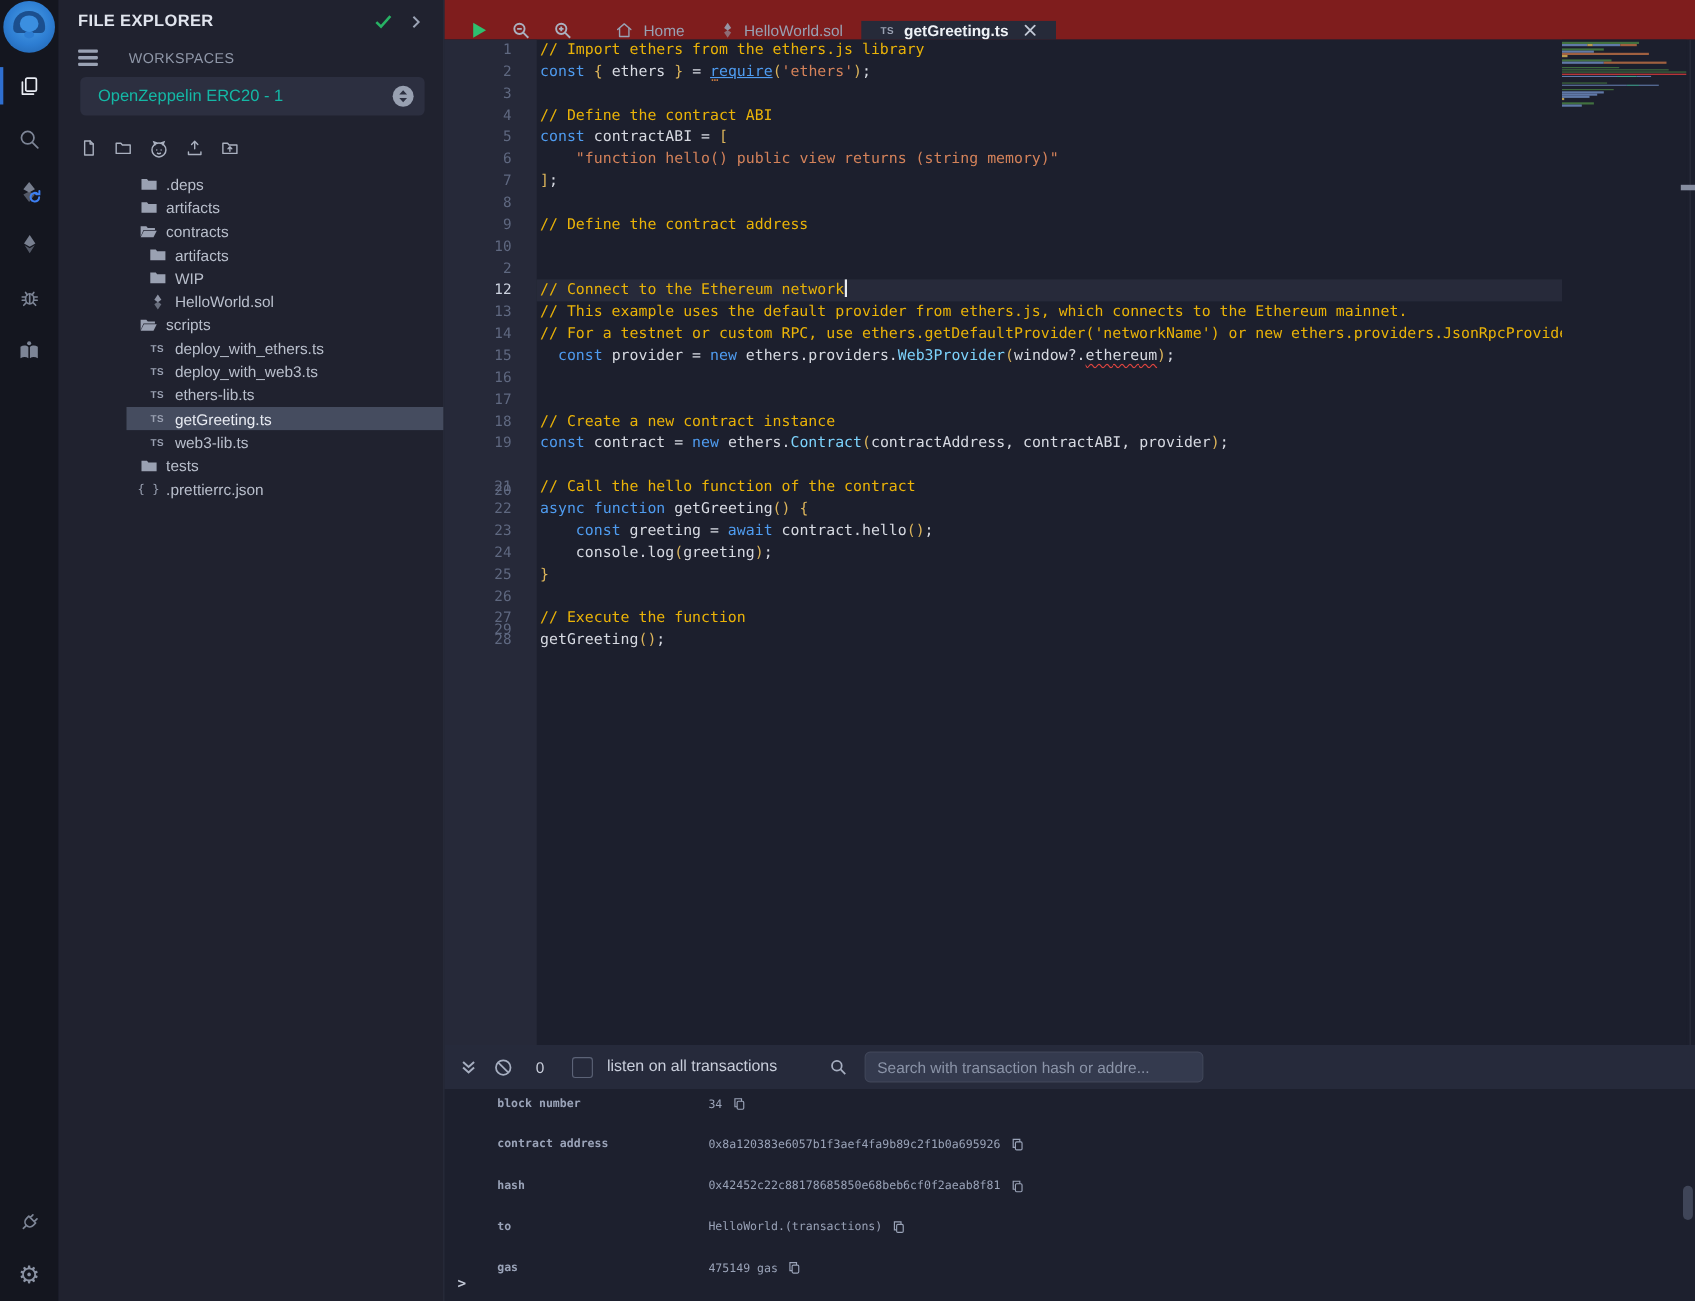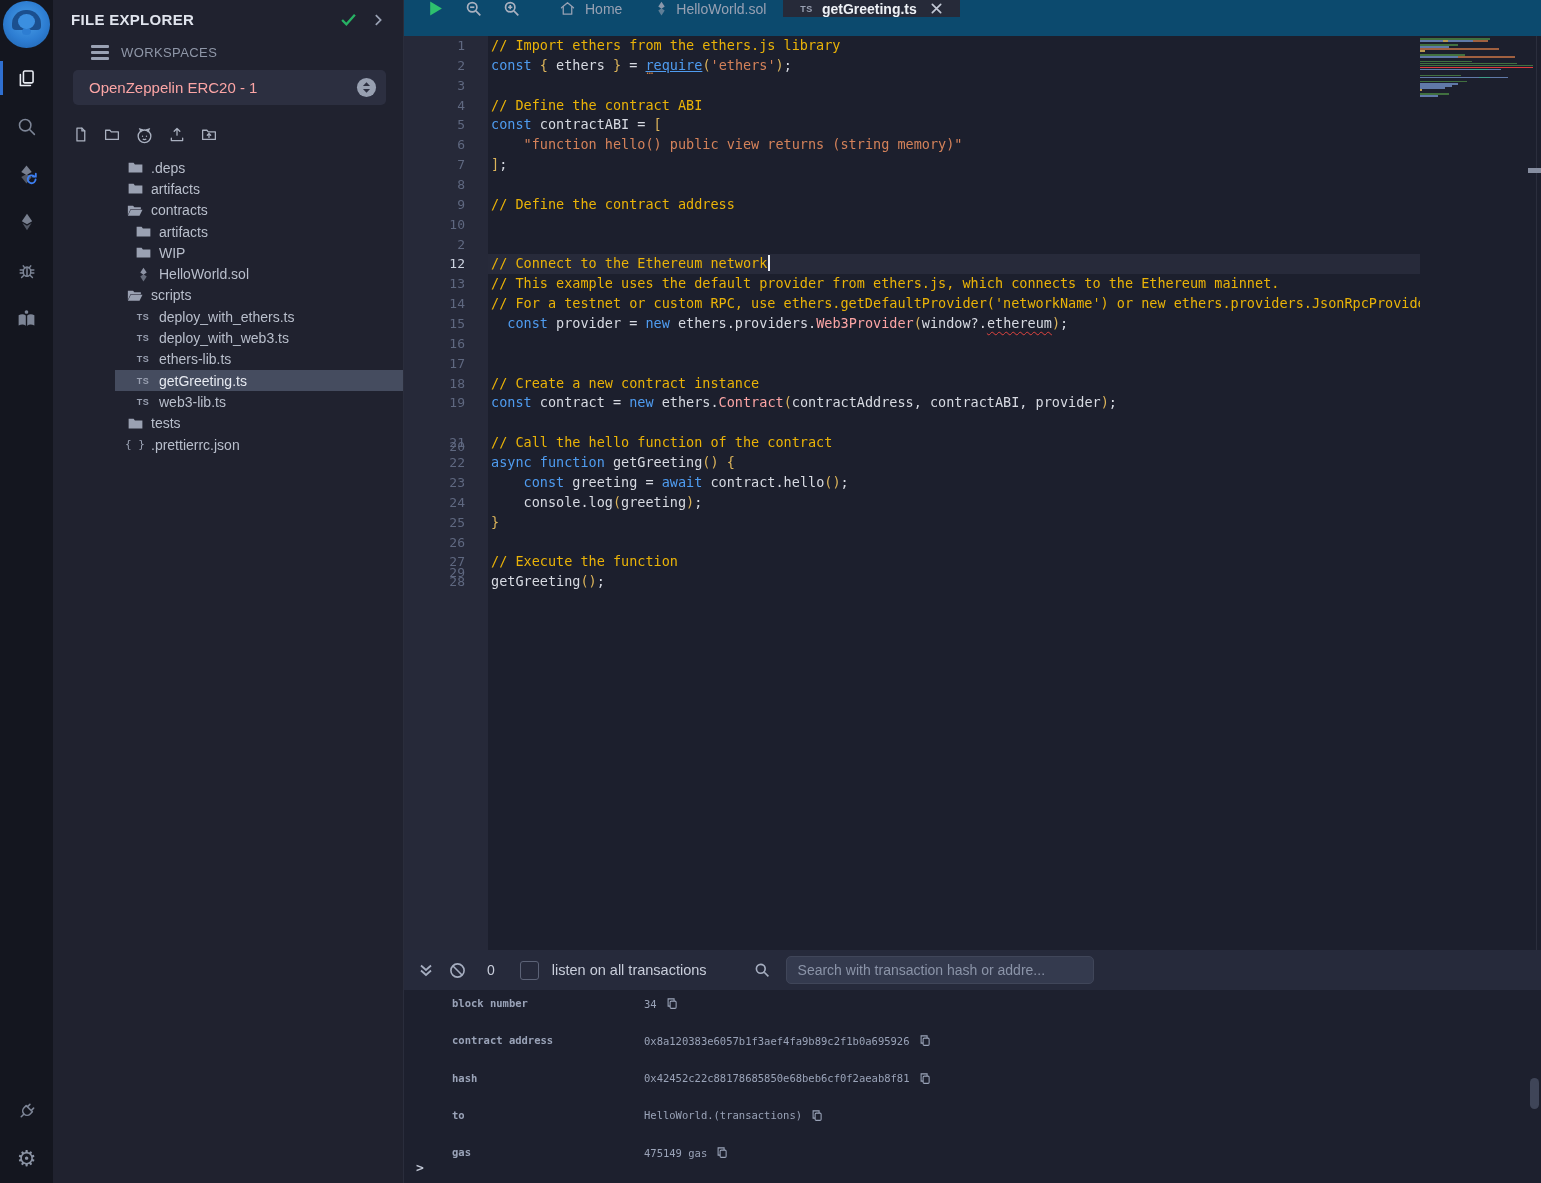--- a/index.html
+++ b/index.html
@@ -22,41 +22,41 @@
   .ab-item.active::before{content:"";position:absolute;left:0;top:7px;bottom:7px;width:3px;background:#2f6fd0;}
   .ab-spacer{flex:1;}
   .gear-glyph{font-size:22px;line-height:1;color:#8b93a4;}
 
   
   .sidebar{position:absolute;left:53px;top:0;width:350px;height:100%;background:#20222f;
     border-right:1px solid #2a2d3c;z-index:4;}
   .sb-header{display:flex;align-items:center;padding:11px 18px 0 18px;}
   .sb-title{flex:1;font-size:15px;font-weight:700;color:#e0e4ed;letter-spacing:.3px;}
   .sb-header .hicon{color:#9aa2b4;margin-left:14px;display:flex;cursor:pointer;}
-  .ws-row{display:flex;align-items:center;gap:12px;padding:17px 18px 0 18px;margin-left:20px;}
+  .ws-row{display:flex;align-items:center;gap:28px;padding:17px 18px 0 18px;}
   .burger{display:flex;flex-direction:column;gap:3.5px;cursor:pointer;}
   .burger i{display:block;width:18px;height:2.4px;background:#9aa2b4;border-radius:1px;}
   .ws-label{font-size:13px;color:#8f97a8;letter-spacing:.4px;}
   .ws-select{margin:10px 17px 0 20px;height:35px;background:#2c2f40;border-radius:5px;
     display:flex;align-items:center;padding:0 9px 0 16px;cursor:pointer;}
-  .ws-name{flex:1;font-size:15px;color:#fca5a5;}
+  .ws-name{flex:1;font-size:15px;color:#14b8a6;}
   .file-toolbar{display:flex;gap:14px;padding:21px 0 0 19px;color:#aab1c0;}
   .file-toolbar span{display:flex;cursor:pointer;}
   .file-tree{margin-top:12px;}
   .tree-row{height:21.3px;display:flex;align-items:center;margin-left:62px;gap:8px;
     color:#b9bfcc;font-size:14px;cursor:pointer;padding-left:12px;}
   .tree-row.ind1{padding-left:20px;}
   .tree-row.selected{background:#454c5f;color:#e7eaf1;}
   .tree-ico{display:flex;width:16px;justify-content:center;color:#9aa1b2;flex:none;}
   .ts-badge{font-size:9px;font-weight:700;color:#9aa1b2;letter-spacing:.5px;}
   .json-badge{font-family:"DejaVu Sans Mono",monospace;font-size:11px;color:#9aa1b2;}
 
   
   .main{position:absolute;left:403px;top:0;right:0;height:100%;}
-  .tabbar{height:36px;background:#0c4a6e;display:flex;align-items:flex-start;}
+  .tabbar{height:36px;background:#7f1d1d;display:flex;align-items:flex-end;}
   .run-btn{display:flex;align-items:center;margin-left:24px;cursor:pointer;}
   .zoomctl{display:flex;align-items:center;margin-left:21px;color:#aab1c0;cursor:pointer;}
   .tabs{display:flex;margin-left:22px;}
   .tab{display:flex;align-items:center;gap:9px;padding:0 17px;font-size:14px;color:#98a1b3;cursor:pointer;}
   .tab.active{background:#262a39;color:#eef1f6;font-weight:700;}
   .tab .close{display:flex;margin-left:4px;color:#c3c9d6;}
 
   
   .editor{position:absolute;top:36px;left:0;right:0;bottom:233px;background:#1c1f2d;overflow:hidden;}
   .gutter{position:absolute;left:0;top:0;bottom:0;width:85px;background:#262939;}
@@ -64,21 +64,21 @@
   .code-line{position:absolute;left:0;right:0;height:19.86px;line-height:19.86px;
     font-family:"DejaVu Sans Mono",monospace;font-size:13.5px;white-space:pre;}
   .ln{position:absolute;left:0;width:62px;text-align:right;color:#5f6880;font-size:13px;}
   .ln.cur{color:#cdd3e0;}
   .lc{position:absolute;left:88px;white-space:pre;}
   .tk-c{color:#eab308;}          
   .tk-k{color:#4f9cf0;}          
   .tk-p{color:#d7dae2;}          
   .tk-s{color:#d4825a;}          
   .tk-b{color:#dcb45a;}          
-  .tk-t{color:#fca5a5;}          
+  .tk-t{color:#7dd3fc;}          
   .tk-e{color:#d7dae2;text-decoration:underline wavy #e0443f;text-underline-offset:3px;text-decoration-thickness:1px;}
   .tk-ku{color:#4f9cf0;text-decoration:underline;position:relative;}
   .tk-ku::after{content:"\2026";position:absolute;left:1px;bottom:-8px;color:#c97a3f;font-size:11px;letter-spacing:-1px;}
   .cursor{display:inline-block;width:1.5px;height:16px;background:#e8ebf2;vertical-align:-3px;margin-left:1px;}
   .minimap{position:absolute;top:0;right:8px;bottom:0;width:113px;background:#1c1f2d;padding-top:2px;}
   .mm-line{height:1.5px;margin-bottom:0.55px;display:flex;}
   .mm-seg{height:100%;}
   .mm-g{background:#41703f;} .mm-b{background:#6079a8;} .mm-o{background:#a06040;}
   .mm-y{background:#b89a50;} .mm-r{background:#de3b3b;} .mm-t{background:#3f9d8d;}
   .ruler-line{position:absolute;right:4px;top:0;bottom:0;width:1px;background:#2b2e3d;}

